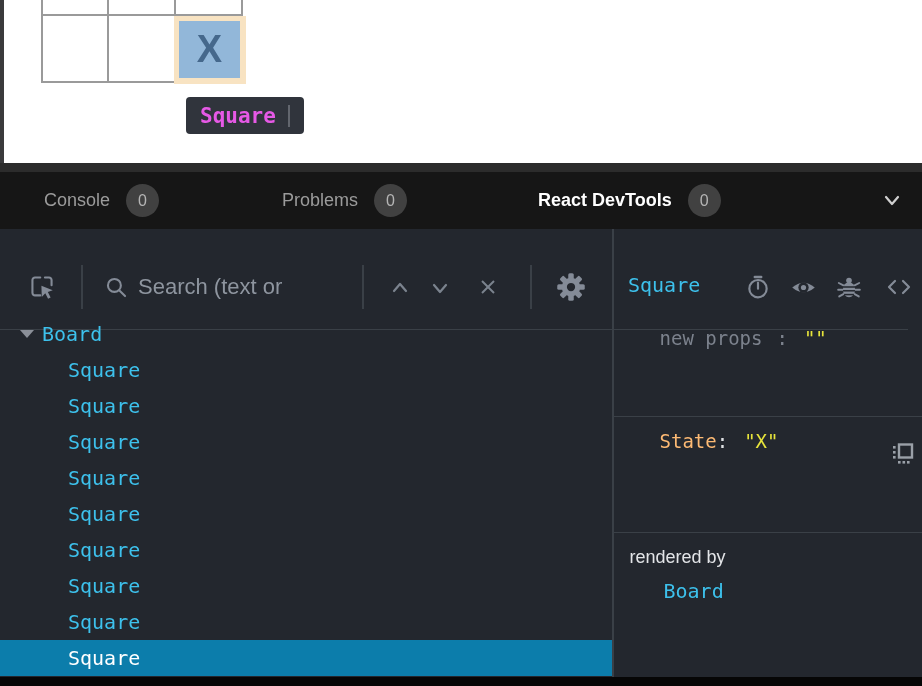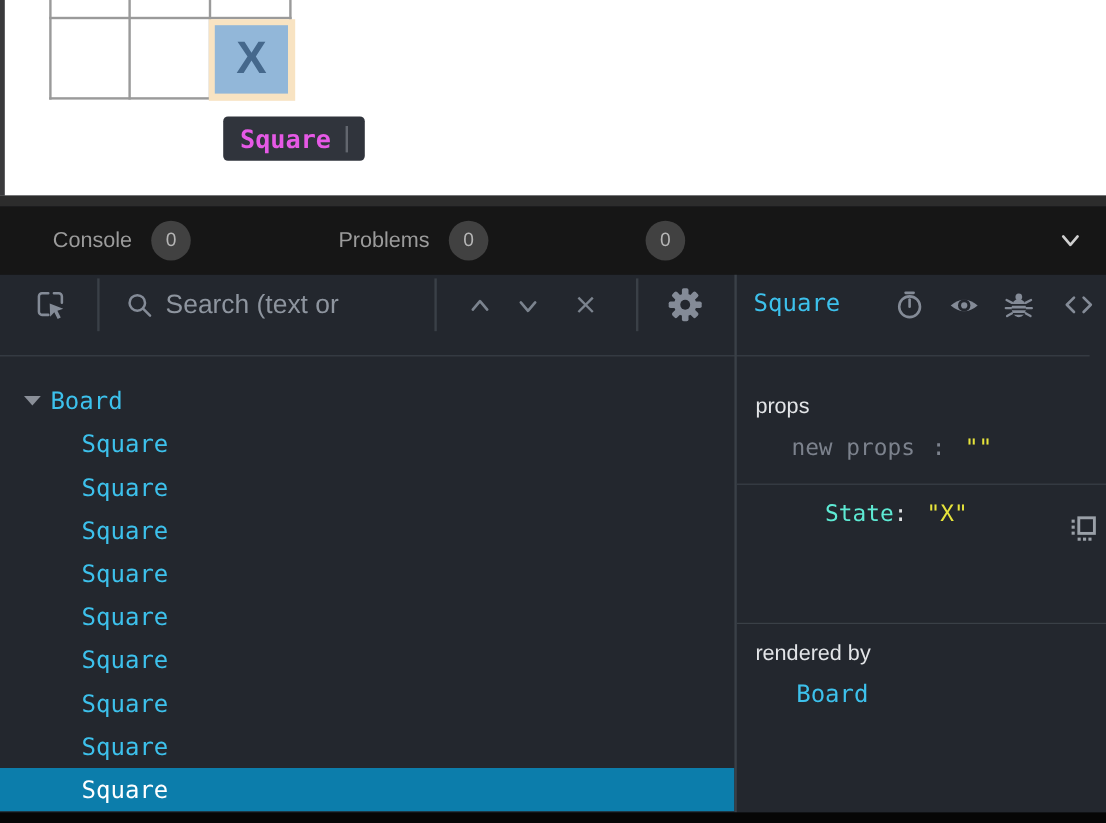--- a/index.html
+++ b/index.html
@@ -24,21 +24,21 @@
   
   .tabbar-edge { position:absolute; left:0; top:163px; width:922px; height:9px; background:#2c2c2c; }
   .tabbar { position:absolute; left:0; top:172px; width:922px; height:57px; background:#161616; }
   .tab { position:absolute; top:0; height:100%; display:flex; align-items:center; gap:16px; cursor:default; }
   .tab-label { font-size:18px; color:#9b9b9b; white-space:nowrap; }
   .tab.active .tab-label { color:#ffffff; font-weight:bold; }
   .badge { width:33px; height:33px; border-radius:50%; background:#414141; color:#b5b5b5;
     font-size:16px; display:flex; align-items:center; justify-content:center; }
   .tab-caret { position:absolute; left:880px; top:16px; }
   
-  .toolbar { position:absolute; left:0; top:212px; width:908px; height:85px; border-bottom:1.5px solid #3a4047; }
+  .toolbar { position:absolute; left:0; top:245px; width:908px; height:85px; border-bottom:1.5px solid #3a4047; }
   .t-abs { position:absolute; }
   .vsep { position:absolute; top:20px; width:1.5px; height:44px; background:#3a4047; }
   .icon-btn { color:#848b97; cursor:pointer; background:none; border:none; padding:0; line-height:0; }
   .search-input { position:absolute; left:138px; top:24px; width:218px; height:36px;
     background:transparent; border:none; outline:none; color:#e6e9ec; font-size:22px;
     font-family:"Liberation Sans",sans-serif; }
   .search-input::placeholder { color:#8e959f; opacity:1; }
   .panel-divider { position:absolute; left:612px; top:229px; width:1.5px; height:448px; background:#3a4047; }
   .rt-title { position:absolute; left:628px; top:28px; font:20px "DejaVu Sans Mono", monospace; color:#3dc1ec; }
   
@@ -54,21 +54,21 @@
   .tree-row.selected .tree-label { color:#ffffff; }
   .details { position:absolute; left:613.5px; top:0; width:308.5px; height:363px; }
   .section { padding:0 16px; border-bottom:1.5px solid #3a4047; position:relative; }
   .section.props { height:90px; }
   .section.hooks { height:103px; }
   .section.rendered { border-bottom:none; height:170px; }
   .section h3 { padding-top:14px; font-size:18px; font-weight:400; color:#e3e5e8; }
   .kv-row { margin-top:13px; padding-left:30px; display:flex; align-items:baseline; gap:0;
     font:19px "DejaVu Sans Mono", monospace; }
   .kv-key-muted { color:#7c828d; }
-  .kv-key-purple { color:#5eead4;margin-left:28px; }
+  .kv-key-purple { color:#fdba74; }
   .kv-colon-muted { color:#7c828d; margin-left:14px; }
   .kv-colon-light { color:#dfe1e4; }
   .kv-val { color:#e7e43b; margin-left:16px; }
   .renderer-link { margin-top:11px; padding-left:34px; font:20px "DejaVu Sans Mono", monospace;
     color:#3dc1ec; cursor:pointer; }
   .hook-parse-icon { position:absolute; right:8px; top:13px; }
   
   .bottom-strip { position:absolute; left:0; top:677px; width:922px; height:9px; background:#060606; }
   svg { display:block; }
 </style>
@@ -103,20 +103,21 @@
   <div class="tabbar">
     <div class="tab" style="left:44px">
       <span class="tab-label">Console</span>
       <span class="badge">0</span>
     </div>
     <div class="tab" style="left:282px">
       <span class="tab-label">Problems</span>
       <span class="badge">0</span>
     </div>
     <div class="tab active" style="left:538px">
+      <span class="tab-label">React DevTools</span>
       <span class="badge">0</span>
     </div>
     <span class="tab-caret icon-btn" style="color:#cfcfcf">
       <svg width="24" height="24" viewBox="0 0 24 24">
           <polyline points="6,9 12,16 18,9" fill="none" stroke="currentColor" stroke-width="2.2" stroke-linecap="round" stroke-linejoin="round"></polyline>
         </svg>
     </span>
   </div>
 
   <div class="toolbar">
@@ -241,21 +242,20 @@
         <div class="tree-row depth-1">
           <span class="tree-label">Square</span>
         </div>
         <div class="tree-row depth-1 selected">
           <span class="tree-label">Square</span>
         </div>
       </div>
 
     <div class="details">
       <div class="section props">
-        <h3>props</h3>
         <div class="kv-row">
           <span class="kv-key-muted">new props</span>
           <span class="kv-colon-muted">:</span>
           <span class="kv-val">""</span>
         </div>
       </div>
       <div class="section hooks">
         <span class="hook-parse-icon" style="color:#9aa0a8">
           <svg width="22" height="22" viewBox="0 0 22 22">
             <rect x="7" y="1.5" width="13" height="13" fill="none" stroke="currentColor" stroke-width="2.4"></rect>

